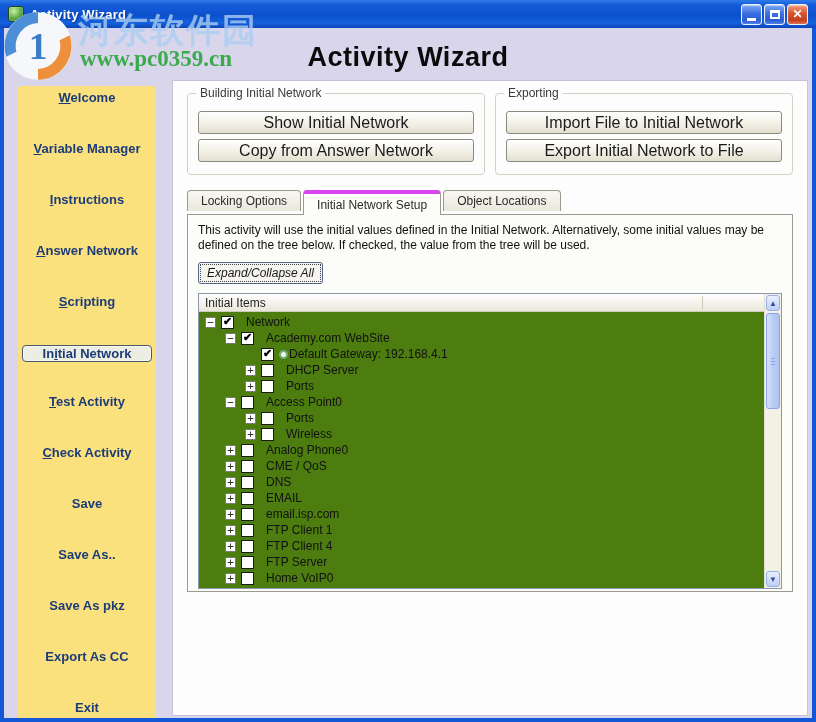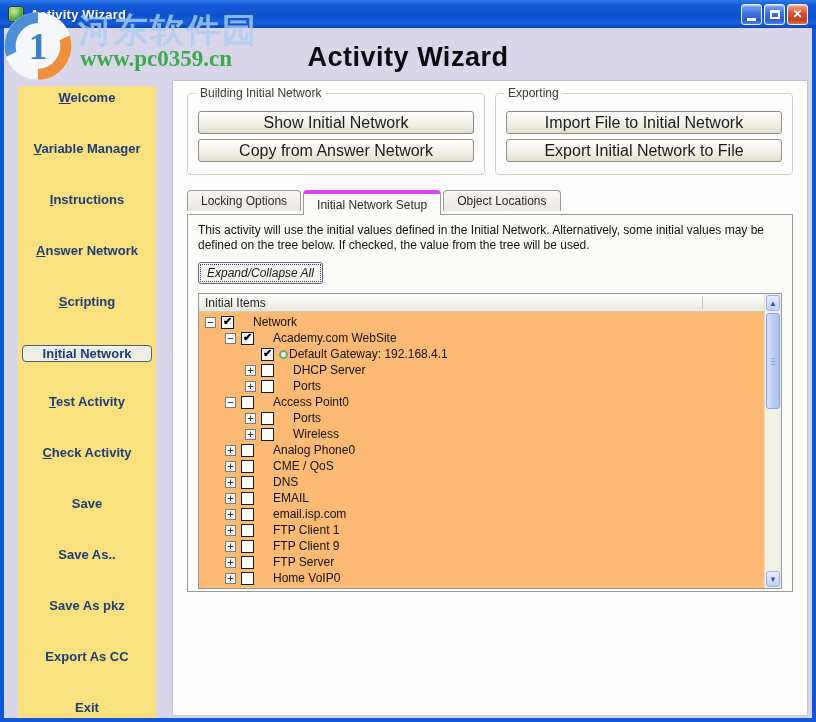--- a/index.html
+++ b/index.html
@@ -75,39 +75,39 @@
     margin-bottom:-1px; }
 
   #tabpanel { position:relative; z-index:1; margin:0 14px; border:1px solid #9A9A8E;
     background:#FCFCF9; height:378px; padding:8px 10px; }
   #tab-desc { font-size:12px; color:#101010; line-height:15px; max-width:602px; }
   #expand-btn { margin-top:9px; height:22px; padding:0 8px; font-size:12px; color:#1A1A1A;
     border:1px solid #55678A; border-radius:3px; background:#F6F4EE; cursor:pointer;
     outline:1px dotted #444; outline-offset:-3px; font-family:"Liberation Sans", sans-serif;font-style:italic; }
 
   
-  #tree { position:relative; margin-top:9px; height:296px; border:1px solid #8A98A8; background:#fdba74; }
+  #tree { position:relative; margin-top:9px; height:296px; border:1px solid #8A98A8; background:#4d7c0f; }
   #tree-inner { position:absolute; left:0; top:0; right:17px; bottom:0; overflow:hidden; }
   #tree-header { height:18px; background:linear-gradient(180deg,#FFFFFF,#EAE7DA);
     border-bottom:1px solid #CFCCBE; font-size:12px; color:#222; padding-left:6px;
     display:flex; align-items:center; position:relative; }
   #tree-header::after { content:""; position:absolute; left:503px; top:2px; bottom:2px;
     border-left:1px solid #CBC8BA; }
   #tree-body { padding-top:2px; }
   .tree-row { height:16px; display:flex; align-items:center; font-size:12px; color:#111; }
   .expander { width:11px; height:11px; border:1px solid #7A7A7A; background:#fff; flex:0 0 11px;
     display:flex; align-items:center; justify-content:center; font-size:11px; line-height:9px;
     color:#333; cursor:pointer; font-family:"DejaVu Sans Mono", monospace; }
   .expander.none { visibility:hidden; }
   .cbx { width:13px; height:13px; border:1px solid #1A1A1A; background:#fff; margin-left:5px;
     flex:0 0 13px; display:flex; align-items:center; justify-content:center; cursor:pointer; }
   .cbx.checked::before { content:"\2714"; font-size:11px; color:#000; margin-top:-2px; font-weight:bold; }
   .gw-dot { width:9px; height:9px; border:2px solid #6FAE6F; border-radius:50%; background:#F2F2EE;
     margin-left:5px; flex:0 0 9px; }
-  .t-label { margin-left:19px; white-space:nowrap; }
+  .t-label { margin-left:12px; white-space:nowrap; }
   .gw-dot + .t-label { margin-left:1px; }
 
   
   #vscroll { position:absolute; right:0; top:0; bottom:0; width:17px; background:#F3F1E3;
     border-left:1px solid #E2DFD0; }
   .sb-btn { position:absolute; left:1px; right:1px; height:16px; border:1px solid #9AB0E4;
     border-radius:3px; background:linear-gradient(180deg,#E9F0FE,#BED0F8);
     display:flex; align-items:center; justify-content:center; font-size:8px; color:#2F4F9E;
     cursor:pointer; }
   #sb-up { top:1px; } #sb-down { bottom:1px; }
@@ -291,21 +291,21 @@
     <span class="t-label">email.isp.com</span>
   </div>
                 <div class="tree-row" style="padding-left: 26px;">
     <span class="expander">+</span>
     <span class="cbx"></span>
     <span class="t-label">FTP Client 1</span>
   </div>
                 <div class="tree-row" style="padding-left: 26px;">
     <span class="expander">+</span>
     <span class="cbx"></span>
-    <span class="t-label">FTP Client 9</span>
+    <span class="t-label">FTP Client 4</span>
   </div>
                 <div class="tree-row" style="padding-left: 26px;">
     <span class="expander">+</span>
     <span class="cbx"></span>
     <span class="t-label">FTP Server</span>
   </div>
                 <div class="tree-row" style="padding-left: 26px;">
     <span class="expander">+</span>
     <span class="cbx"></span>
     <span class="t-label">Home VoIP0</span>

